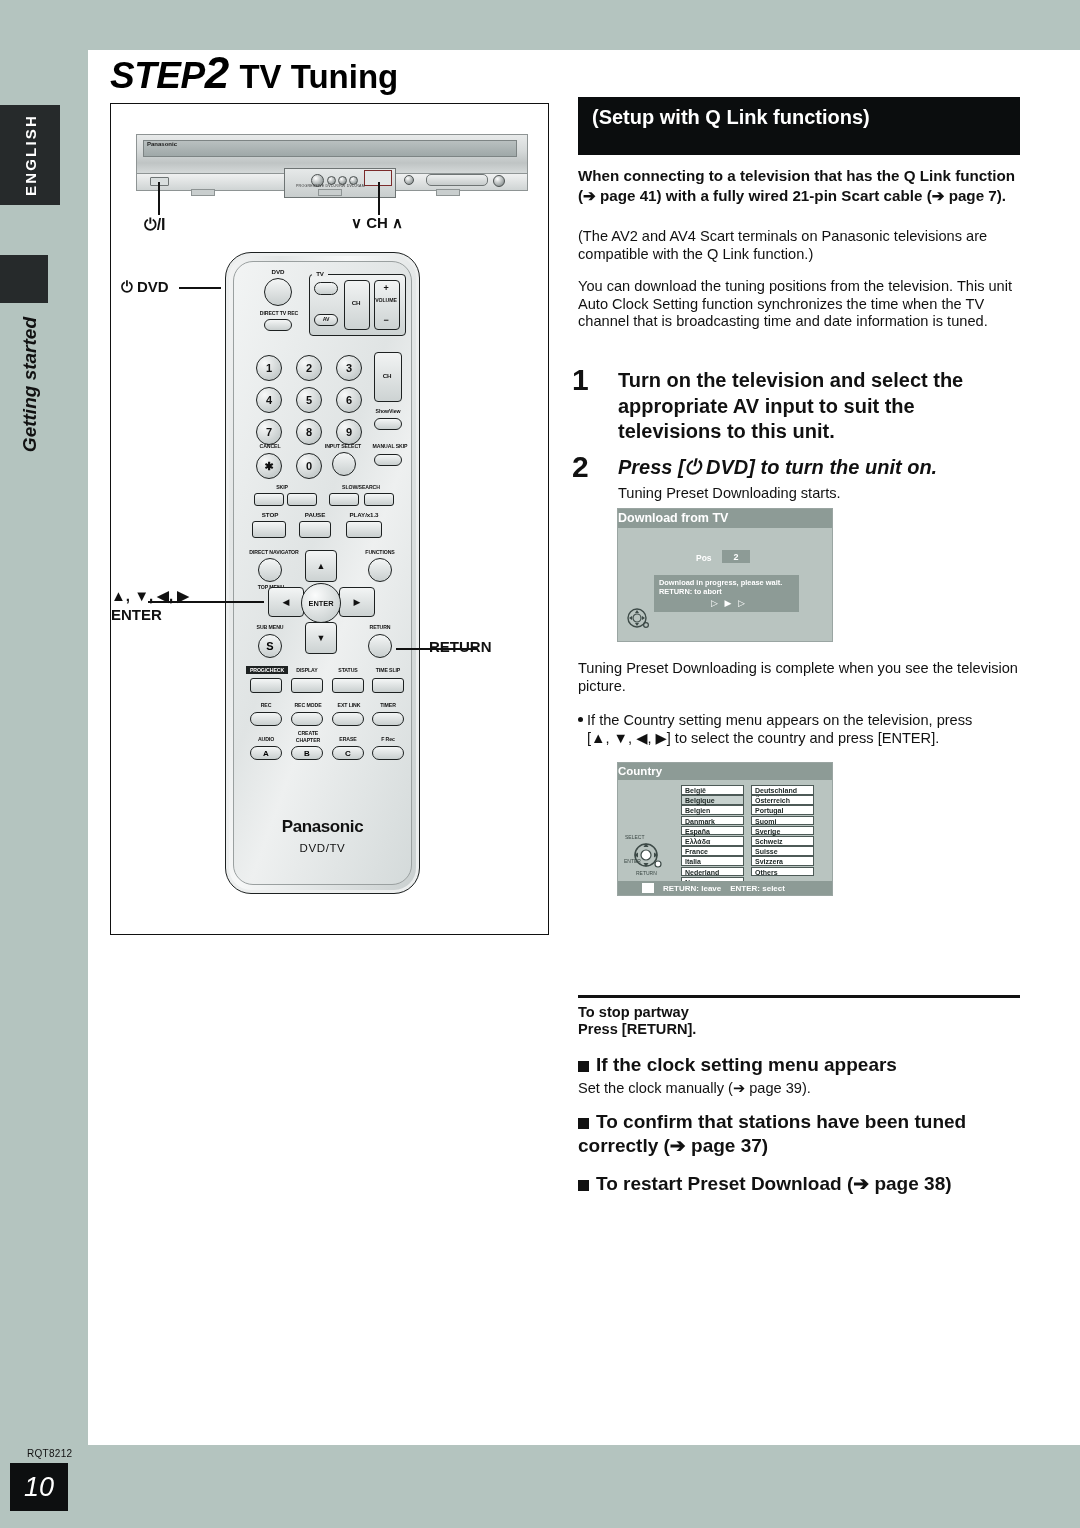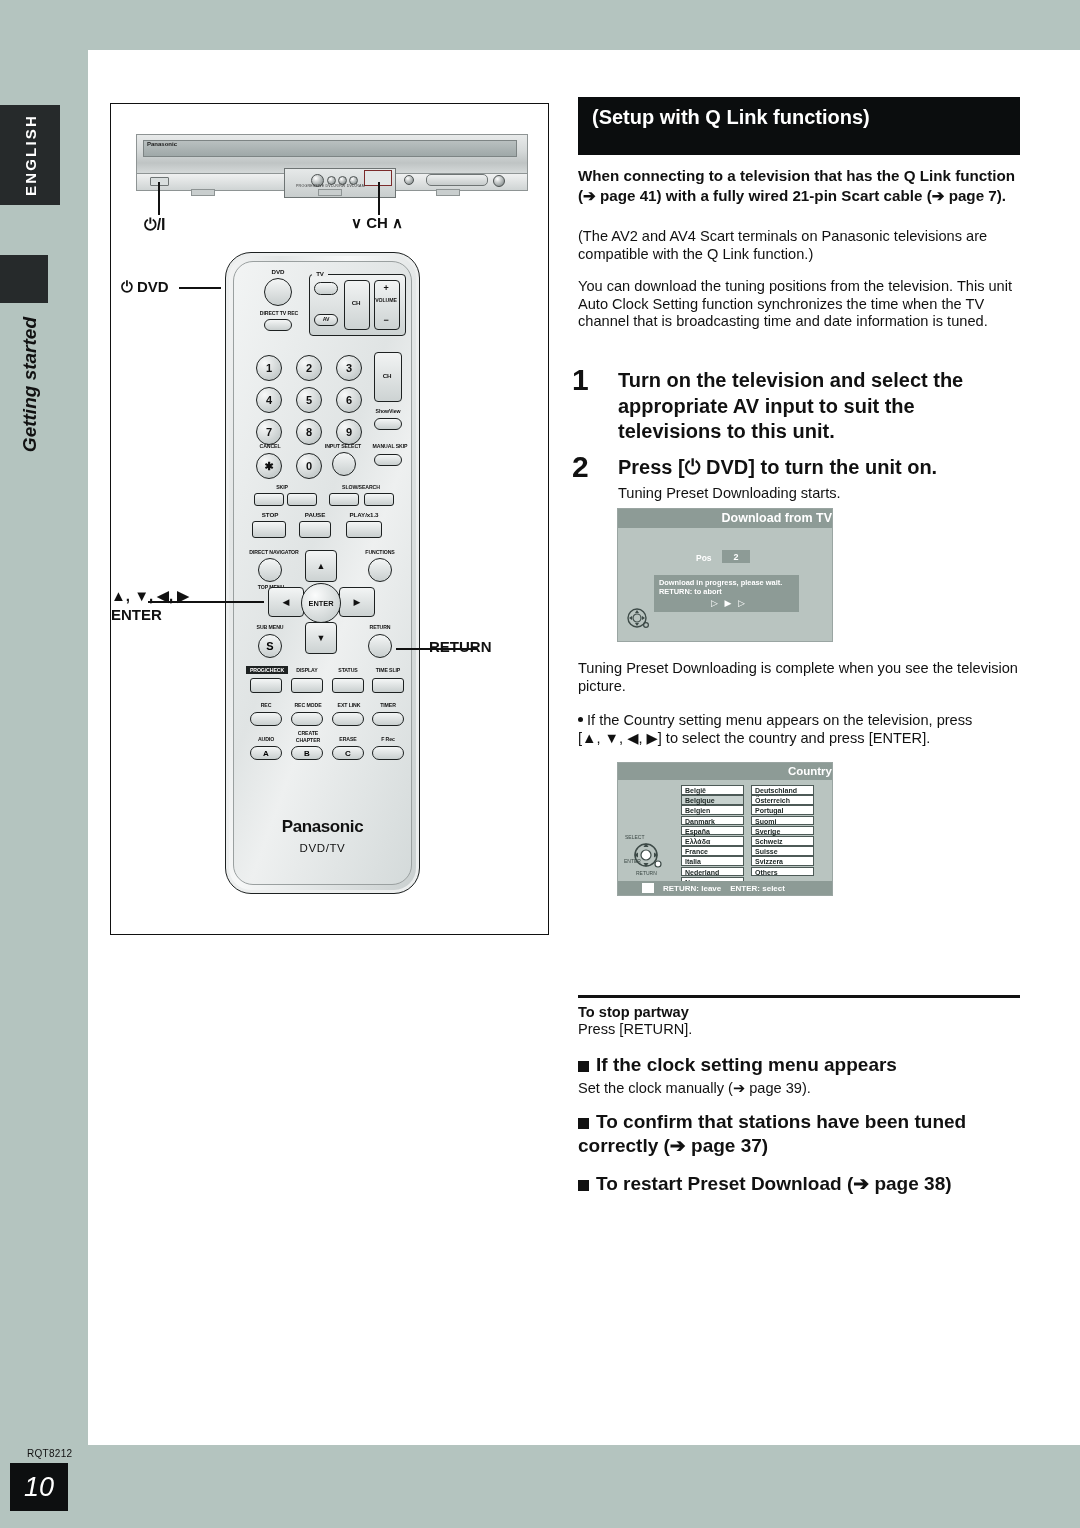--- a/index.html
+++ b/index.html
@@ -258,21 +258,21 @@
     font-size: 20px; font-weight: bold; color: #111; line-height: 25.5px;
   }
 
   
   .tvscreen {
     position: absolute;
     background: #b9c4c0;
     border: 1px solid #9aa5a2;
   }
   .tvscreen-title {
-    text-align: right; color: #ffffff; font-weight: bold;
+    text-align: left; color: #ffffff; font-weight: bold;
     background: #8d9b96;
   }
   
   #dl-screen { left: 617px; top: 508px; width: 214px; height: 132px; }
   #dl-title {
     position:absolute; left:0; top:0; width: 100%; height: 19px;
     line-height: 19px; font-size: 12.5px;
   }
   #dl-pos-label {
     position: absolute; left: 78px; top: 44px;
@@ -355,20 +355,23 @@
   <div class="side-tab" id="tab-block"></div>
   <div id="label-getting-started">
     <span class="vtext">Getting started</span>
   </div>
 
   <div id="rqt-code">RQT8212</div>
   <div id="page-num-box">
     <span>10</span>
   </div>
 
+  <div id="page-title">
+    <span class="step-word">STEP</span><span class="step-num">2</span> <span class="title-rest">TV Tuning</span>
+  </div>
 
   <div id="illus-box">
 
     <div id="unit">
       <div class="unit-body">
         <div class="unit-screen"></div>
         <div class="unit-brand">Panasonic</div>
       </div>
       <div class="unit-base"></div>
       <div class="unit-pwrbtn"></div>
@@ -517,21 +520,21 @@
   </div>
 
   <div class="para bold" style="left:578px;top:166px;width:442px;">When connecting to a television that has the Q Link function (➔ page 41) with a fully wired 21-pin Scart cable (➔ page 7).</div>
   <div class="para" style="left:578px;top:228px;width:442px;">(The AV2 and AV4 Scart terminals on Panasonic televisions are compatible with the Q Link function.)</div>
   <div class="para" style="left:578px;top:278px;width:450px;">You can download the tuning positions from the television. This unit Auto Clock Setting function synchronizes the time when the TV channel that is broadcasting time and date information is tuned.</div>
 
   <div class="hdr-num" style="left:572px;top:363px;">1</div>
   <div class="hdr-step" style="left:618px;top:368px;width:400px;">Turn on the television and select the appropriate AV input to suit the televisions to this unit.</div>
 
   <div class="hdr-num" style="left:572px;top:450px;">2</div>
-  <div class="hdr-step" style="left:618px;top:455px;width:400px;">Press [⏻ DVD] to turn the unit on.</div>
+  <div class="hdr-step" style="left:618px;top:455px;width:400px;font-style:italic;">Press [⏻ DVD] to turn the unit on.</div>
   <div class="para" style="left:618px;top:485px;width:400px;">Tuning Preset Downloading starts.</div>
 
   <div class="tvscreen" id="dl-screen">
     <div class="tvscreen-title" id="dl-title">Download from TV</div>
     <div id="dl-pos-label">Pos</div>
     <div id="dl-pos-value">2</div>
     <div id="dl-msgbox">
       <div class="l1">Download in progress, please wait.</div>
       <div class="l2">RETURN: to abort</div>
       <div id="dl-arrows">▷ ▶ ▷</div>
@@ -541,21 +544,21 @@
       <circle cx="11" cy="11" r="4" fill="none" stroke="#3d4a47" stroke-width="1.2"></circle>
       <path d="M11 3 l2 3 h-4 z M11 19 l2 -3 h-4 z M3 11 l3 2 v-4 z M19 11 l-3 2 v-4 z" fill="#3d4a47"></path>
       <circle cx="20" cy="18" r="2.4" fill="none" stroke="#3d4a47" stroke-width="1.2"></circle>
     </svg>
   </div>
 
   <div class="para" style="left:578px;top:660px;width:442px;">Tuning Preset Downloading is complete when you see the television picture.</div>
 
   <div class="para" style="left:578px;top:712px;width:450px;">
     <span class="dot-bullet"></span><span>If the Country setting menu appears on the television, press</span><br>
-    <span style="">[▲, ▼, ◀, ▶] to select the country and press [ENTER].</span>
+    <span style="margin-left:9px;">[▲, ▼, ◀, ▶] to select the country and press [ENTER].</span>
   </div>
 
   <div class="tvscreen" id="cy-screen">
     <div class="tvscreen-title" id="cy-title">Country</div>
     <div class="cy-col" id="cy-col1">
         <div class="cy-item">België</div>
         <div class="cy-item sel">Belgique</div>
         <div class="cy-item">Belgien</div>
         <div class="cy-item">Danmark</div>
         <div class="cy-item">España</div>
@@ -589,21 +592,21 @@
       <span class="sqicon"></span>
       <span>RETURN: leave</span>
       <span>ENTER: select</span>
     </div>
   </div>
 
 
   <div id="rule"></div>
 
   <div class="para bold" style="left:578px;top:1003px;width:442px;font-size:14.6px;">To stop partway</div>
-  <div class="para" style="left:578px;top:1021px;width:442px;">Press [RETURN].</div>
+  <div class="para" style="left:578px;top:1021px;width:442px;font-weight:bold;">Press [RETURN].</div>
 
   <div class="para" style="left:578px;top:1053px;width:450px;font-size:19px;font-weight:bold;line-height:24px;">
     <span class="sq-bullet"></span><span>If the clock setting menu appears</span>
   </div>
   <div class="para" style="left:578px;top:1080px;width:450px;">Set the clock manually (➔ page 39).</div>
 
   <div class="para" style="left:578px;top:1110px;width:420px;font-size:19px;font-weight:bold;line-height:24px;">
     <span class="sq-bullet"></span><span>To confirm that stations have been tuned correctly (➔ page 37)</span>
   </div>
 

